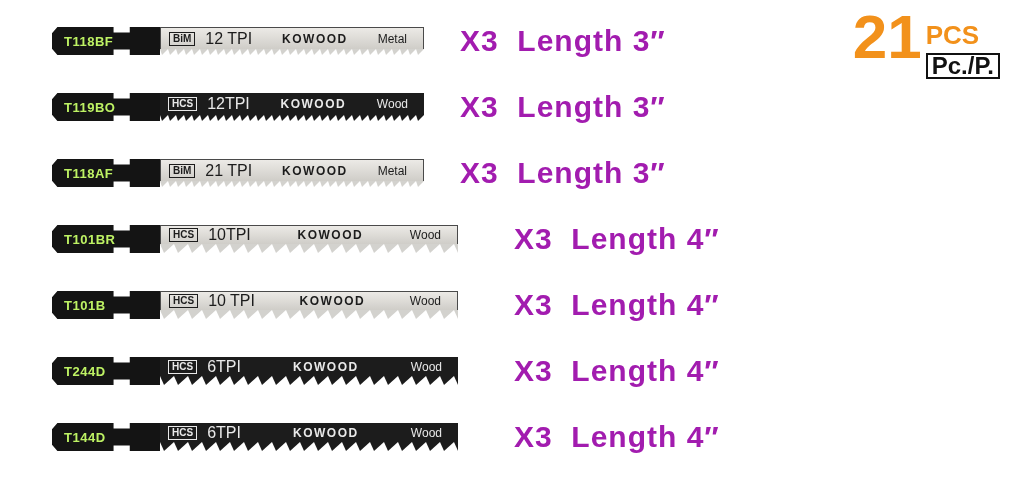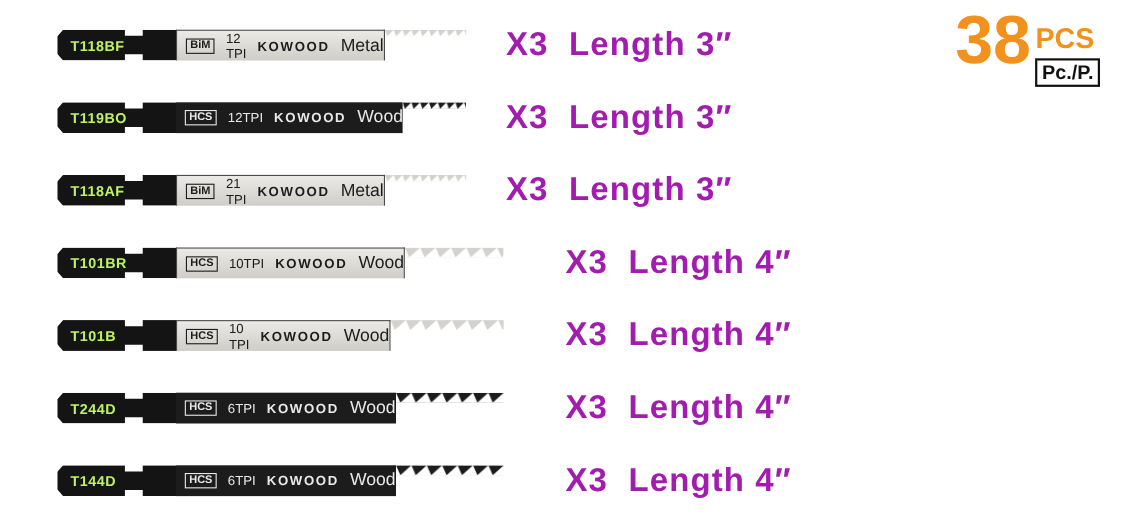--- a/index.html
+++ b/index.html
@@ -16,51 +16,51 @@
   .blade.long  { width:406px; }
 
   .tang { width:108px; height:28px; background:#141414; flex:0 0 auto;
           display:flex; align-items:center;
           clip-path:polygon(0 22%, 5% 0, 57% 0, 57% 20%, 72% 20%, 72% 0,
                             100% 0, 100% 100%, 72% 100%, 72% 80%, 57% 80%,
                             57% 100%, 5% 100%, 0 78%); }
   .model { color:#bef264; font-size:13px; font-weight:700; padding-left:12px;
            letter-spacing:.5px; }
 
-  .blade-main { flex:1; display:flex; flex-direction:row; height:28px; }
+  .blade-main { flex:1; display:flex; flex-direction:column; height:28px; }
   .body-top { flex:1; display:flex; align-items:center; gap:10px; padding-left:8px; }
 
   .silver .body-top { background:linear-gradient(#eceae6,#cfcdc8);
                       border:1px solid #4a4a4a; border-bottom:none; color:#1c1c1c; }
   .black  .body-top { background:#1c1c1c; color:#e9e9e9; }
 
   .grade { font-size:10px; font-weight:700; border:1.5px solid currentColor;
            padding:0 3px; line-height:12px; }
-  .tpi   { font-size:12px; font-weight:400; }
+  .tpi   { font-size:16px; font-weight:400; }
   .brand { font-size:12px; font-weight:700; letter-spacing:1.5px; margin:0 auto; }
-  .material { font-size:16px; }
+  .material { font-size:12px; padding-right:16px; }
 
   .teeth { display:block; width:100%; }
   .coarse .teeth { height:9px; }
   .fine   .teeth { height:6px; }
 
   
   .length-label { color:#a21caf; font-size:30px; font-weight:700;
                   white-space:pre; letter-spacing:1px; }
   .short + .length-label { margin-left:36px; }
   .long  + .length-label { margin-left:56px; }
 
   
   .pcs-badge { position:absolute; top:8px; right:24px; display:flex;
                align-items:flex-start; }
   .pcs-count { color:#f2911b; font-size:62px; font-weight:800; line-height:.95; }
   .pcs-right { display:flex; flex-direction:column; align-items:flex-start;
                margin-left:4px; margin-top:14px; }
   .pcs-unit  { color:#f2911b; font-size:26px; font-weight:800; line-height:1; }
-  .pcs-per   { color:#111; font-size:18px; font-weight:700; border:2.5px solid #111;
+  .pcs-per   { color:#111; font-size:24px; font-weight:700; border:2.5px solid #111;
                padding:0 4px; margin-top:5px; line-height:22px; }
 
   .defs-svg { position:absolute; width:0; height:0; }
 </style>
 </head>
 <body>
 
 <svg class="defs-svg" aria-hidden="true">
   <defs>
     <pattern id="p-fine-silver" width="8" height="6" patternUnits="userSpaceOnUse">
@@ -218,20 +218,20 @@
               <rect width="100%" height="100%" fill="url(#p-coarse-black)"></rect>
             </svg>
         </div>
       </div>
       <div class="length-label">X3  Length 4″</div>
     </div>
 
   </div>
 
   <div class="pcs-badge">
-    <span class="pcs-count">38</span>
+    <span class="pcs-count">21</span>
     <div class="pcs-right">
       <span class="pcs-unit">PCS</span>
       <span class="pcs-per">Pc./P.</span>
     </div>
   </div>
 
 </div>
 
 </body></html>

